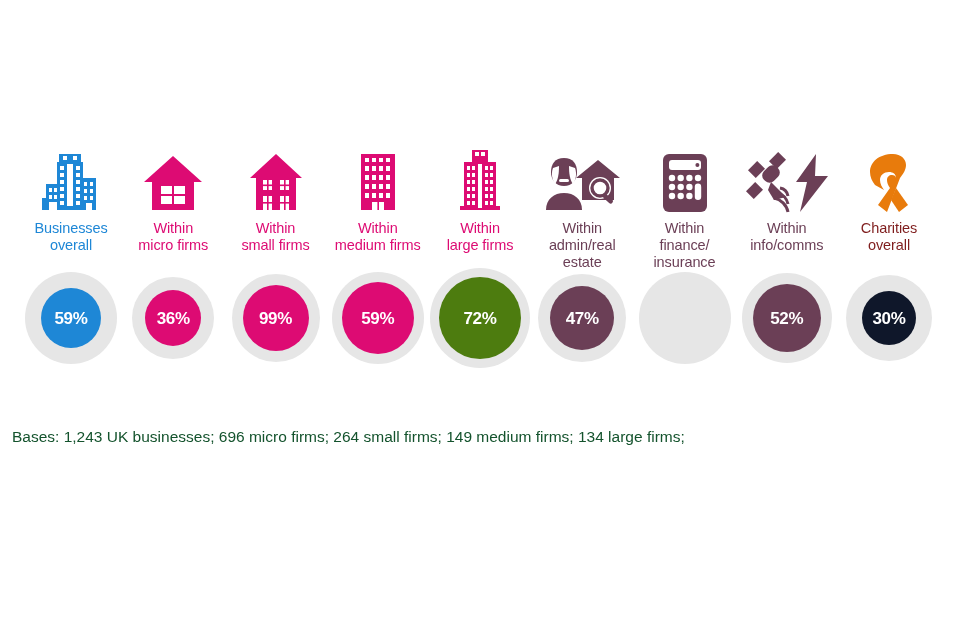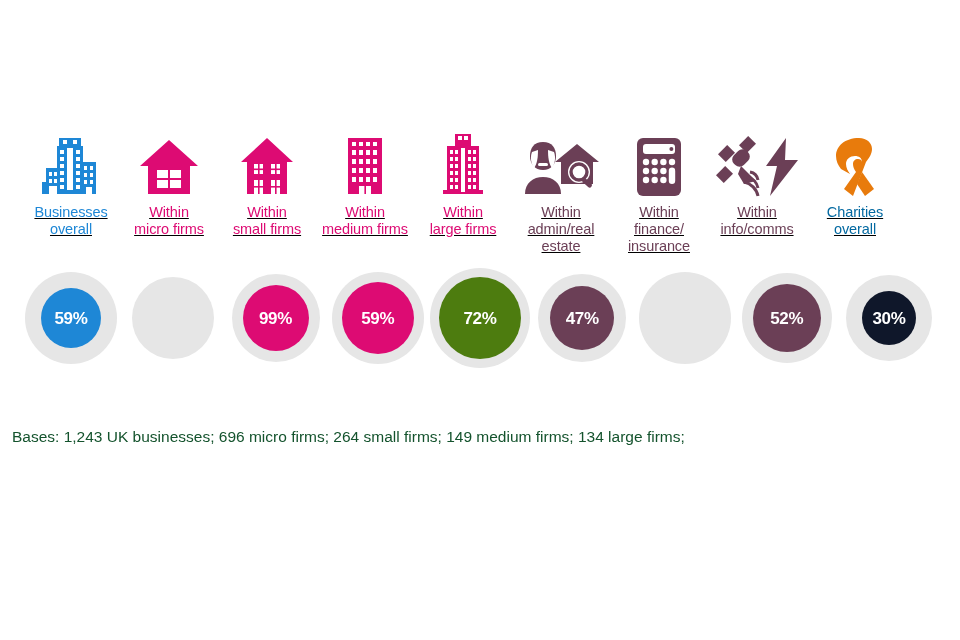--- a/index.html
+++ b/index.html
@@ -18,26 +18,25 @@
     position: relative;
     width: 960px;
     height: 640px;
     background: #ffffff;
   }
 
   
   .columns {
     position: absolute;
     left: 22px;
-    top: 128px;
+    top: 144px;
     width: 916px;
     display: flex;
     align-items: flex-start;
-    justify-content: flex-start;
-    text-decoration: underline;
+    justify-content: space-between;
   }
 
   .col {
     display: flex;
     flex-direction: column;
     align-items: center;
     width: 98px;
   }
 
   
@@ -383,37 +382,40 @@
 
     <div class="col">
       <div class="icon-box">
         <svg width="48" height="62" viewBox="0 0 48 62">
           <g fill="#e87b0c">
             <path d="M24 2c8 0 13 5 13 11 0 5-3 9-6 13L18 60 9 53 21 36c-2-3-3-5-3-8 0-3 2-5 5-5 2 0 4 1 4 3 0-4-3-6-7-6-5 0-9 3-9 8 0 4 2 7 4 10L6 33C3 29 1 25 1 20 1 10 10 2 24 2z" transform="translate(4,0)"></path>
             <path d="M27 36l12 17-9 7-8-12z" transform="translate(4,0)"></path>
           </g>
         </svg>
       </div>
-      <div class="label" style="color:#0369a1">Charities
+      <div class="label" style="color:#7f1d1d">Charities
 overall</div>
     </div>
 
   </div>
 
   <div class="donut-row">
 
     <div class="donut-cell">
       <div class="ring" style="width:92px;height:92px"></div>
       <div class="disc" style="width:60px;height:60px;background:#1e87d6">
         <span class="pct">59%</span>
       </div>
     </div>
 
     <div class="donut-cell">
       <div class="ring" style="width:82px;height:82px"></div>
+      <div class="disc" style="width:56px;height:56px;background:#dd0b73">
+        <span class="pct">36%</span>
+      </div>
     </div>
 
     <div class="donut-cell">
       <div class="ring" style="width:88px;height:88px"></div>
       <div class="disc" style="width:66px;height:66px;background:#dd0b73">
         <span class="pct">99%</span>
       </div>
     </div>
 
     <div class="donut-cell">

